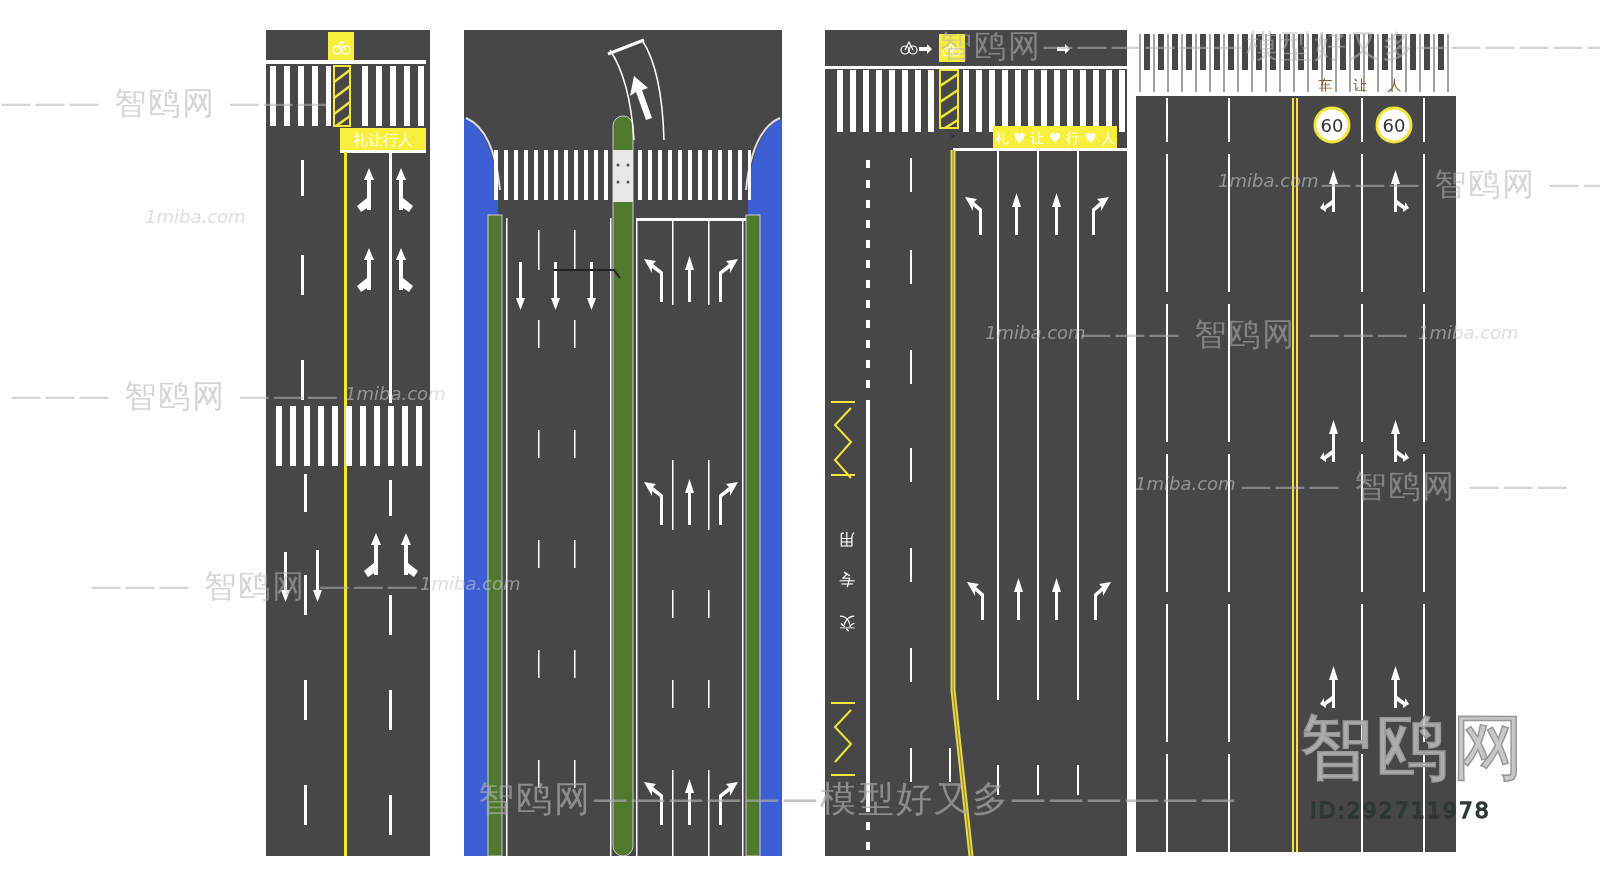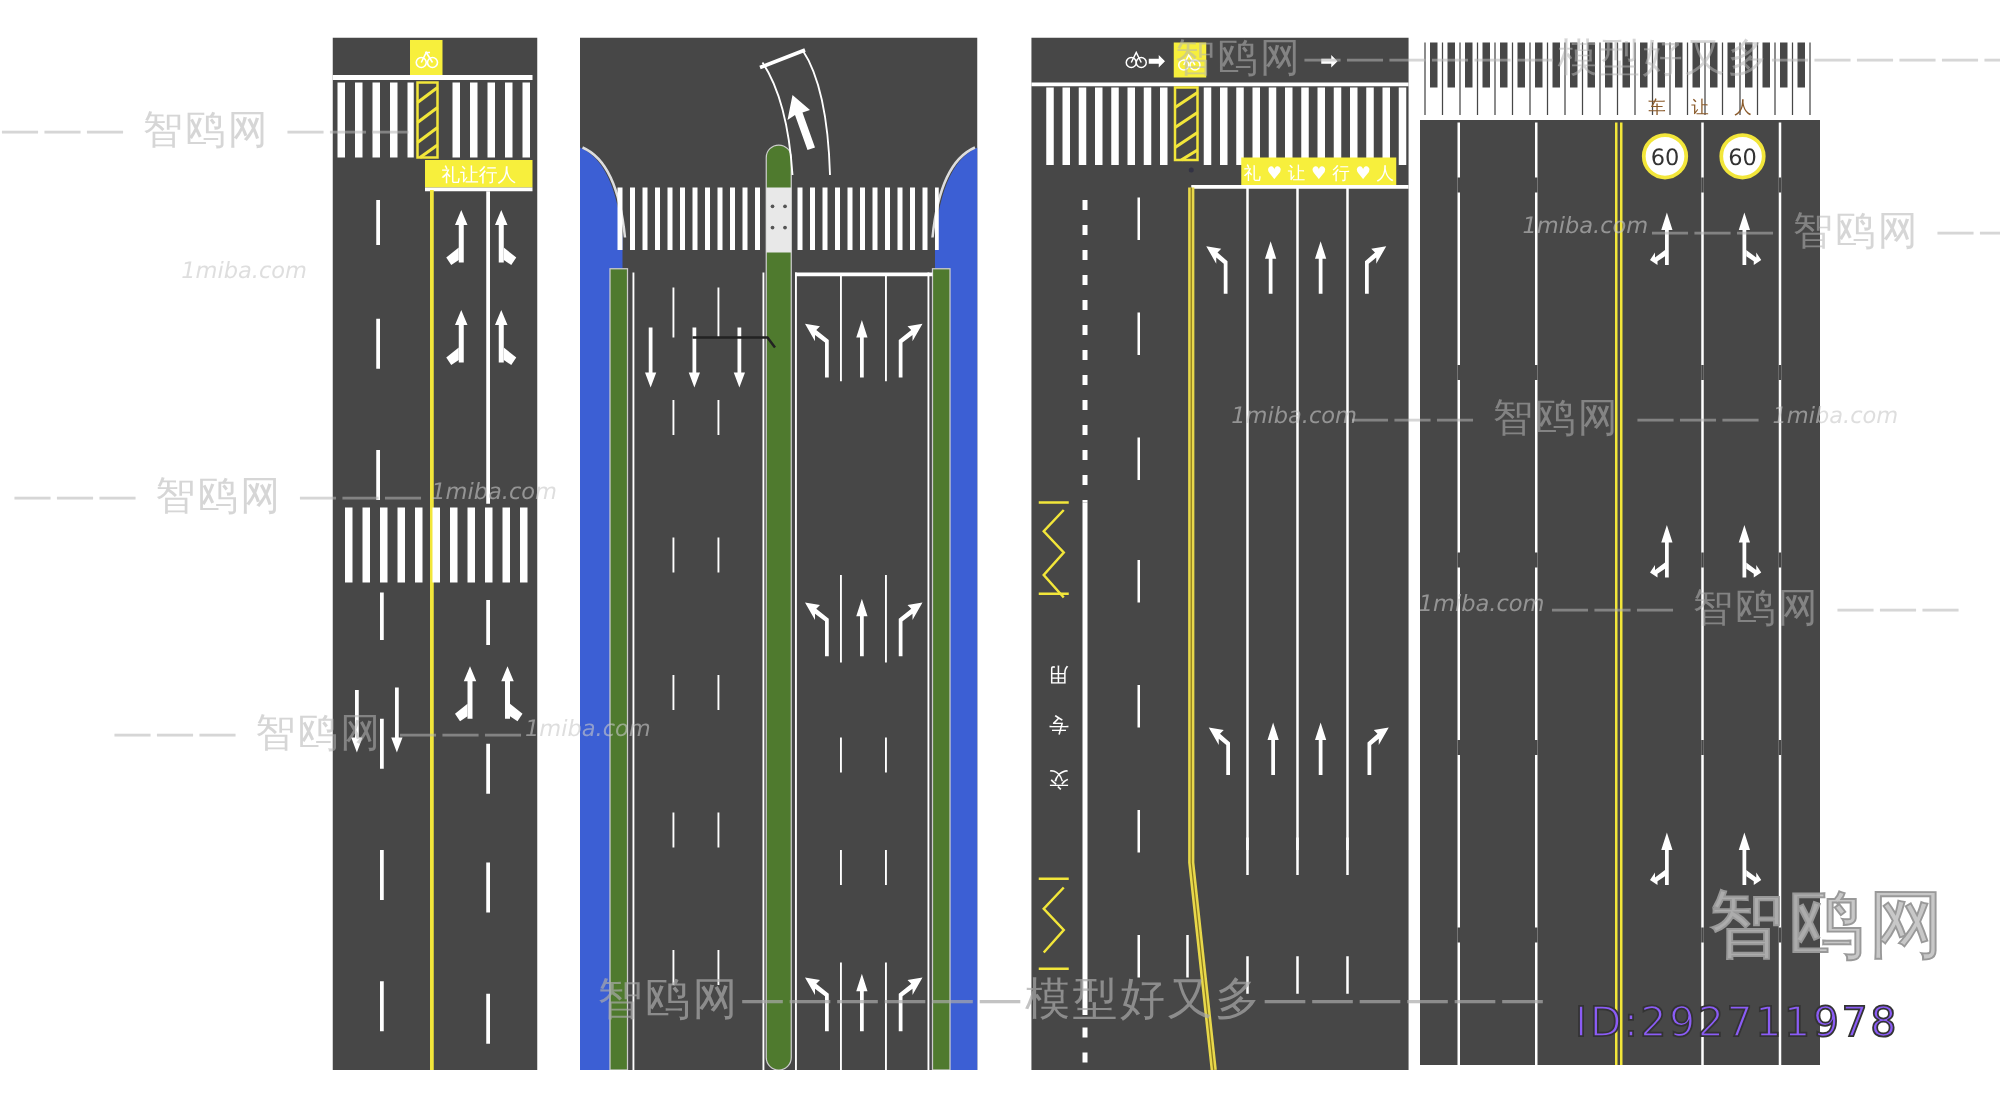--- a/index.html
+++ b/index.html
@@ -3,22 +3,22 @@
 <meta charset="utf-8">
 <style>
   html,body{margin:0;padding:0;background:#ffffff;}
   body{width:1600px;height:890px;position:relative;overflow:hidden;font-family:"DejaVu Sans",sans-serif;}
   .panel{position:absolute;padding-left:44px;}
   svg{display:block;}
   .wm{position:absolute;color:rgba(180,180,180,0.55);font-family:"DejaVu Sans",sans-serif;white-space:nowrap;pointer-events:none;}
   .wm-small{font-size:18px;color:rgba(200,200,200,0.6);font-style:italic;}
   .wm-mid{font-size:32px;letter-spacing:2px;}
   .wm-big{font-size:36px;color:rgba(170,170,170,0.7);letter-spacing:2px;}
-  .logo-big{position:absolute;left:1367px;top:700px;font-size:60px;color:rgba(190,190,190,0.85);letter-spacing:4px;font-family:"DejaVu Sans",sans-serif;-webkit-text-stroke:1.5px #999;}
-  .id-label{position:absolute;left:1260px;top:798px;font-size:33px;color:#8b5cf6;letter-spacing:2px;font-family:"DejaVu Sans",sans-serif;-webkit-text-stroke:1.4px #333;}
+  .logo-big{position:absolute;left:1300px;top:700px;font-size:72px;color:rgba(190,190,190,0.85);letter-spacing:4px;font-family:"DejaVu Sans",sans-serif;-webkit-text-stroke:1.5px #999;}
+  .id-label{position:absolute;left:1310px;top:798px;font-size:22px;color:#14532d;letter-spacing:2px;font-family:"DejaVu Sans",sans-serif;-webkit-text-stroke:1.4px #333;}
 </style>
 </head>
 <body>
 
 <div class="panel" style="left:222px;top:30px;width:184px;height:826px;">
   <svg width="164" height="826" viewBox="0 0 164 826">
     <rect x="0" y="0" width="164" height="826" fill="#474747"></rect>
 
     <rect x="62" y="2" width="26" height="28" fill="#f7ef3c"></rect>
     <g stroke="#fff" stroke-width="1.3" fill="none">

